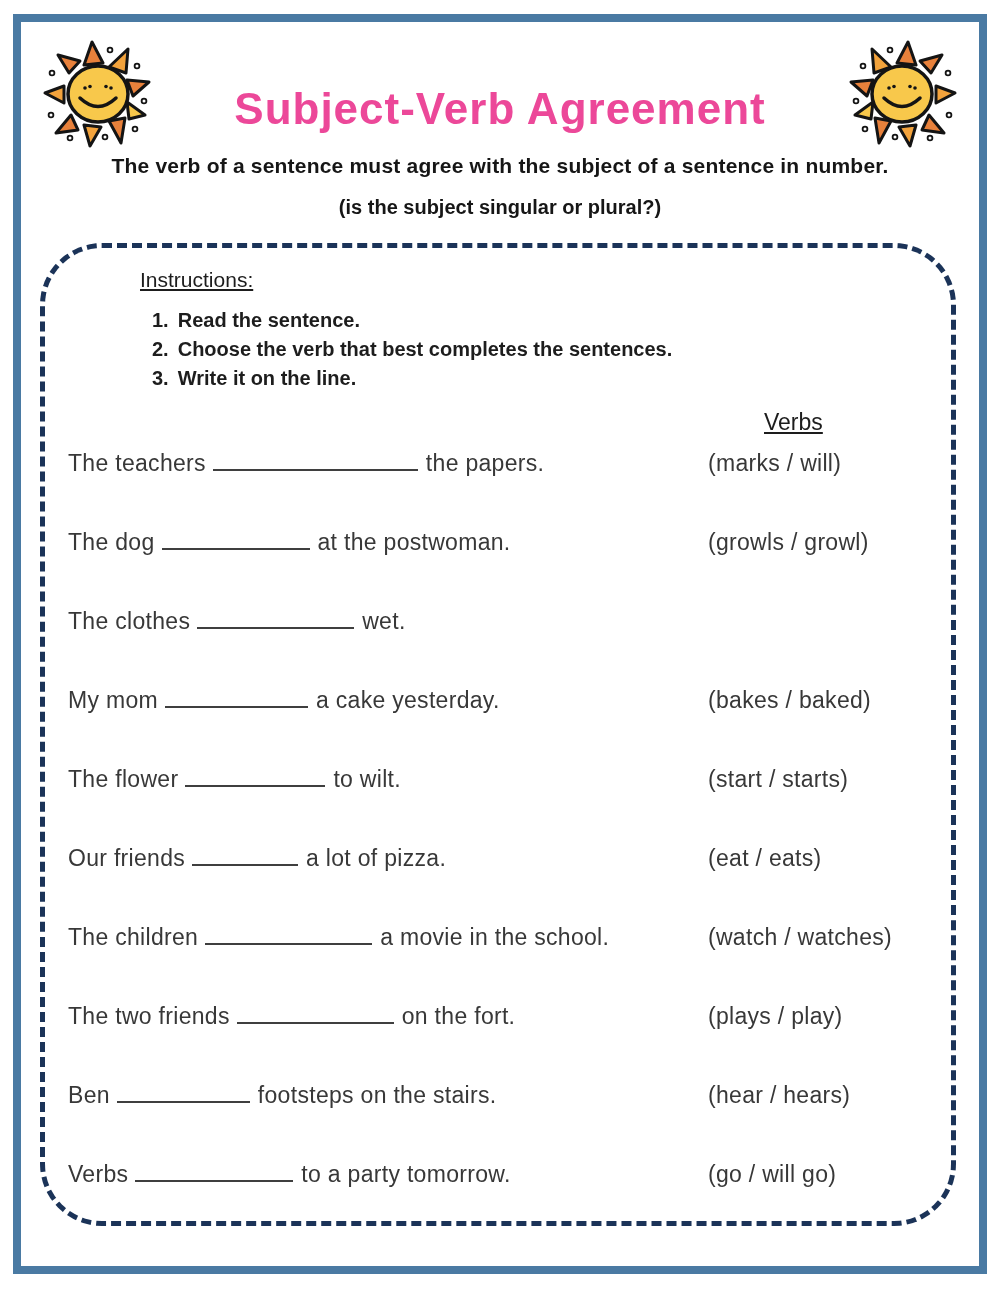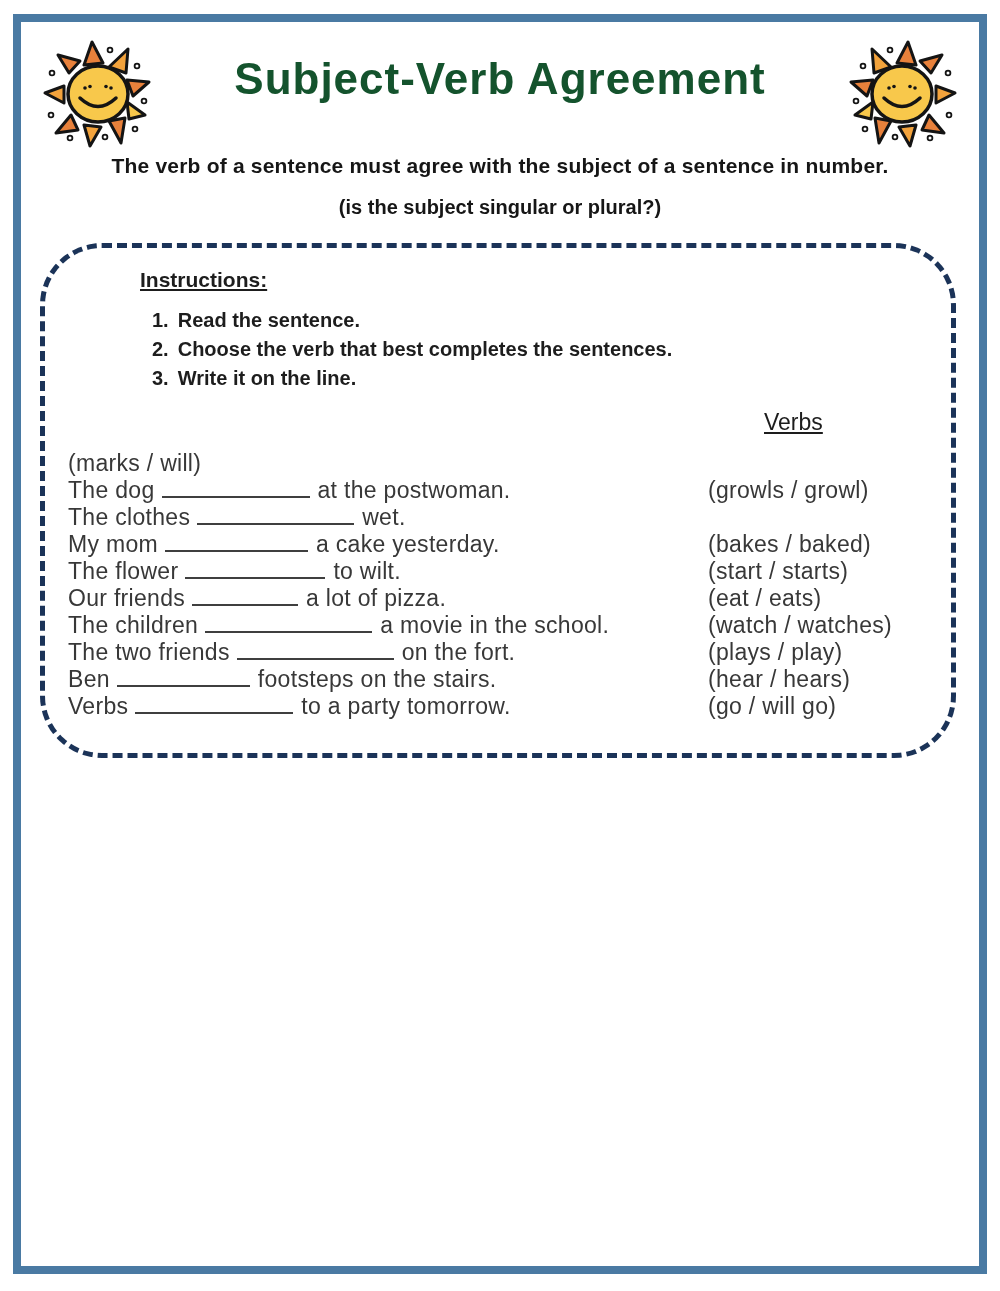--- a/index.html
+++ b/index.html
@@ -32,25 +32,25 @@
     align-items: flex-start;
   }
   .sun { width: 112px; height: 108px; flex: 0 0 auto; }
   .sun.mirrored { transform: scaleX(-1); }
   .sun-left { margin-left: 14px; }
   .sun-right { margin-right: 14px; }
 
   .page-title {
     flex: 1;
     text-align: center;
-    margin-top: 14px;
+    margin-top: 44px;
     font-size: 44px;
     font-weight: bold;
     letter-spacing: 1px;
-    color: #14532d;
+    color: #ec4899;
   }
 
   .subtitle {
     text-align: center;
     font-size: 21px;
     font-weight: 600;
     color: #161616;
     margin-top: 6px;
     letter-spacing: 0.2px;
   }
@@ -68,21 +68,21 @@
     margin-top: 24px;
     width: 916px;
     border: 5px dashed #1b3358;
     border-radius: 62px;
     padding: 20px 16px 33px 23px;
   }
 
   .instructions { margin-left: 72px; }
   .instructions-heading {
     font-size: 21px;
-    font-weight: bold;
+    font-weight: normal;
     text-decoration: underline;
     color: #1d1d1d;
   }
   .steps { margin-top: 14px; margin-left: 12px; }
   .step {
     display: flex;
     gap: 9px;
     font-size: 20px;
     font-weight: bold;
     color: #1d1d1d;
@@ -96,20 +96,21 @@
     font-weight: normal;
     text-decoration: underline;
     color: #1d1d1d;
   }
 
   
   .exercise-row {
     display: grid;
     grid-template-columns: 640px auto;
     align-items: baseline;
+    margin-top: 52px;
     font-size: 23px;
     color: #383838;
     letter-spacing: 0.3px;
     white-space: nowrap;
   }
   .exercise-row:first-of-type { margin-top: 14px; }
   .answer-blank {
     display: inline-block;
     height: 0.55em;
     border-bottom: 2px solid #3f3f3f;
@@ -209,20 +210,21 @@
     <span>3.</span>
     <span>Write it on the line.</span>
   </div>
 </div>
       </div>
 
       <div class="verbs-header">Verbs</div>
 
       <div>
   <div class="exercise-row">
+    <div class="sentence"><span>The teachers</span><span class="answer-blank" style="width: 205px;"></span><span>the papers.</span></div>
     <div class="verb-options">(marks / will)</div>
   </div>
 
   <div class="exercise-row">
     <div class="sentence"><span>The dog</span><span class="answer-blank" style="width: 148px;"></span><span>at the postwoman.</span></div>
     <div class="verb-options">(growls / growl)</div>
   </div>
 
   <div class="exercise-row">
     <div class="sentence"><span>The clothes</span><span class="answer-blank" style="width: 157px;"></span><span>wet.</span></div>

